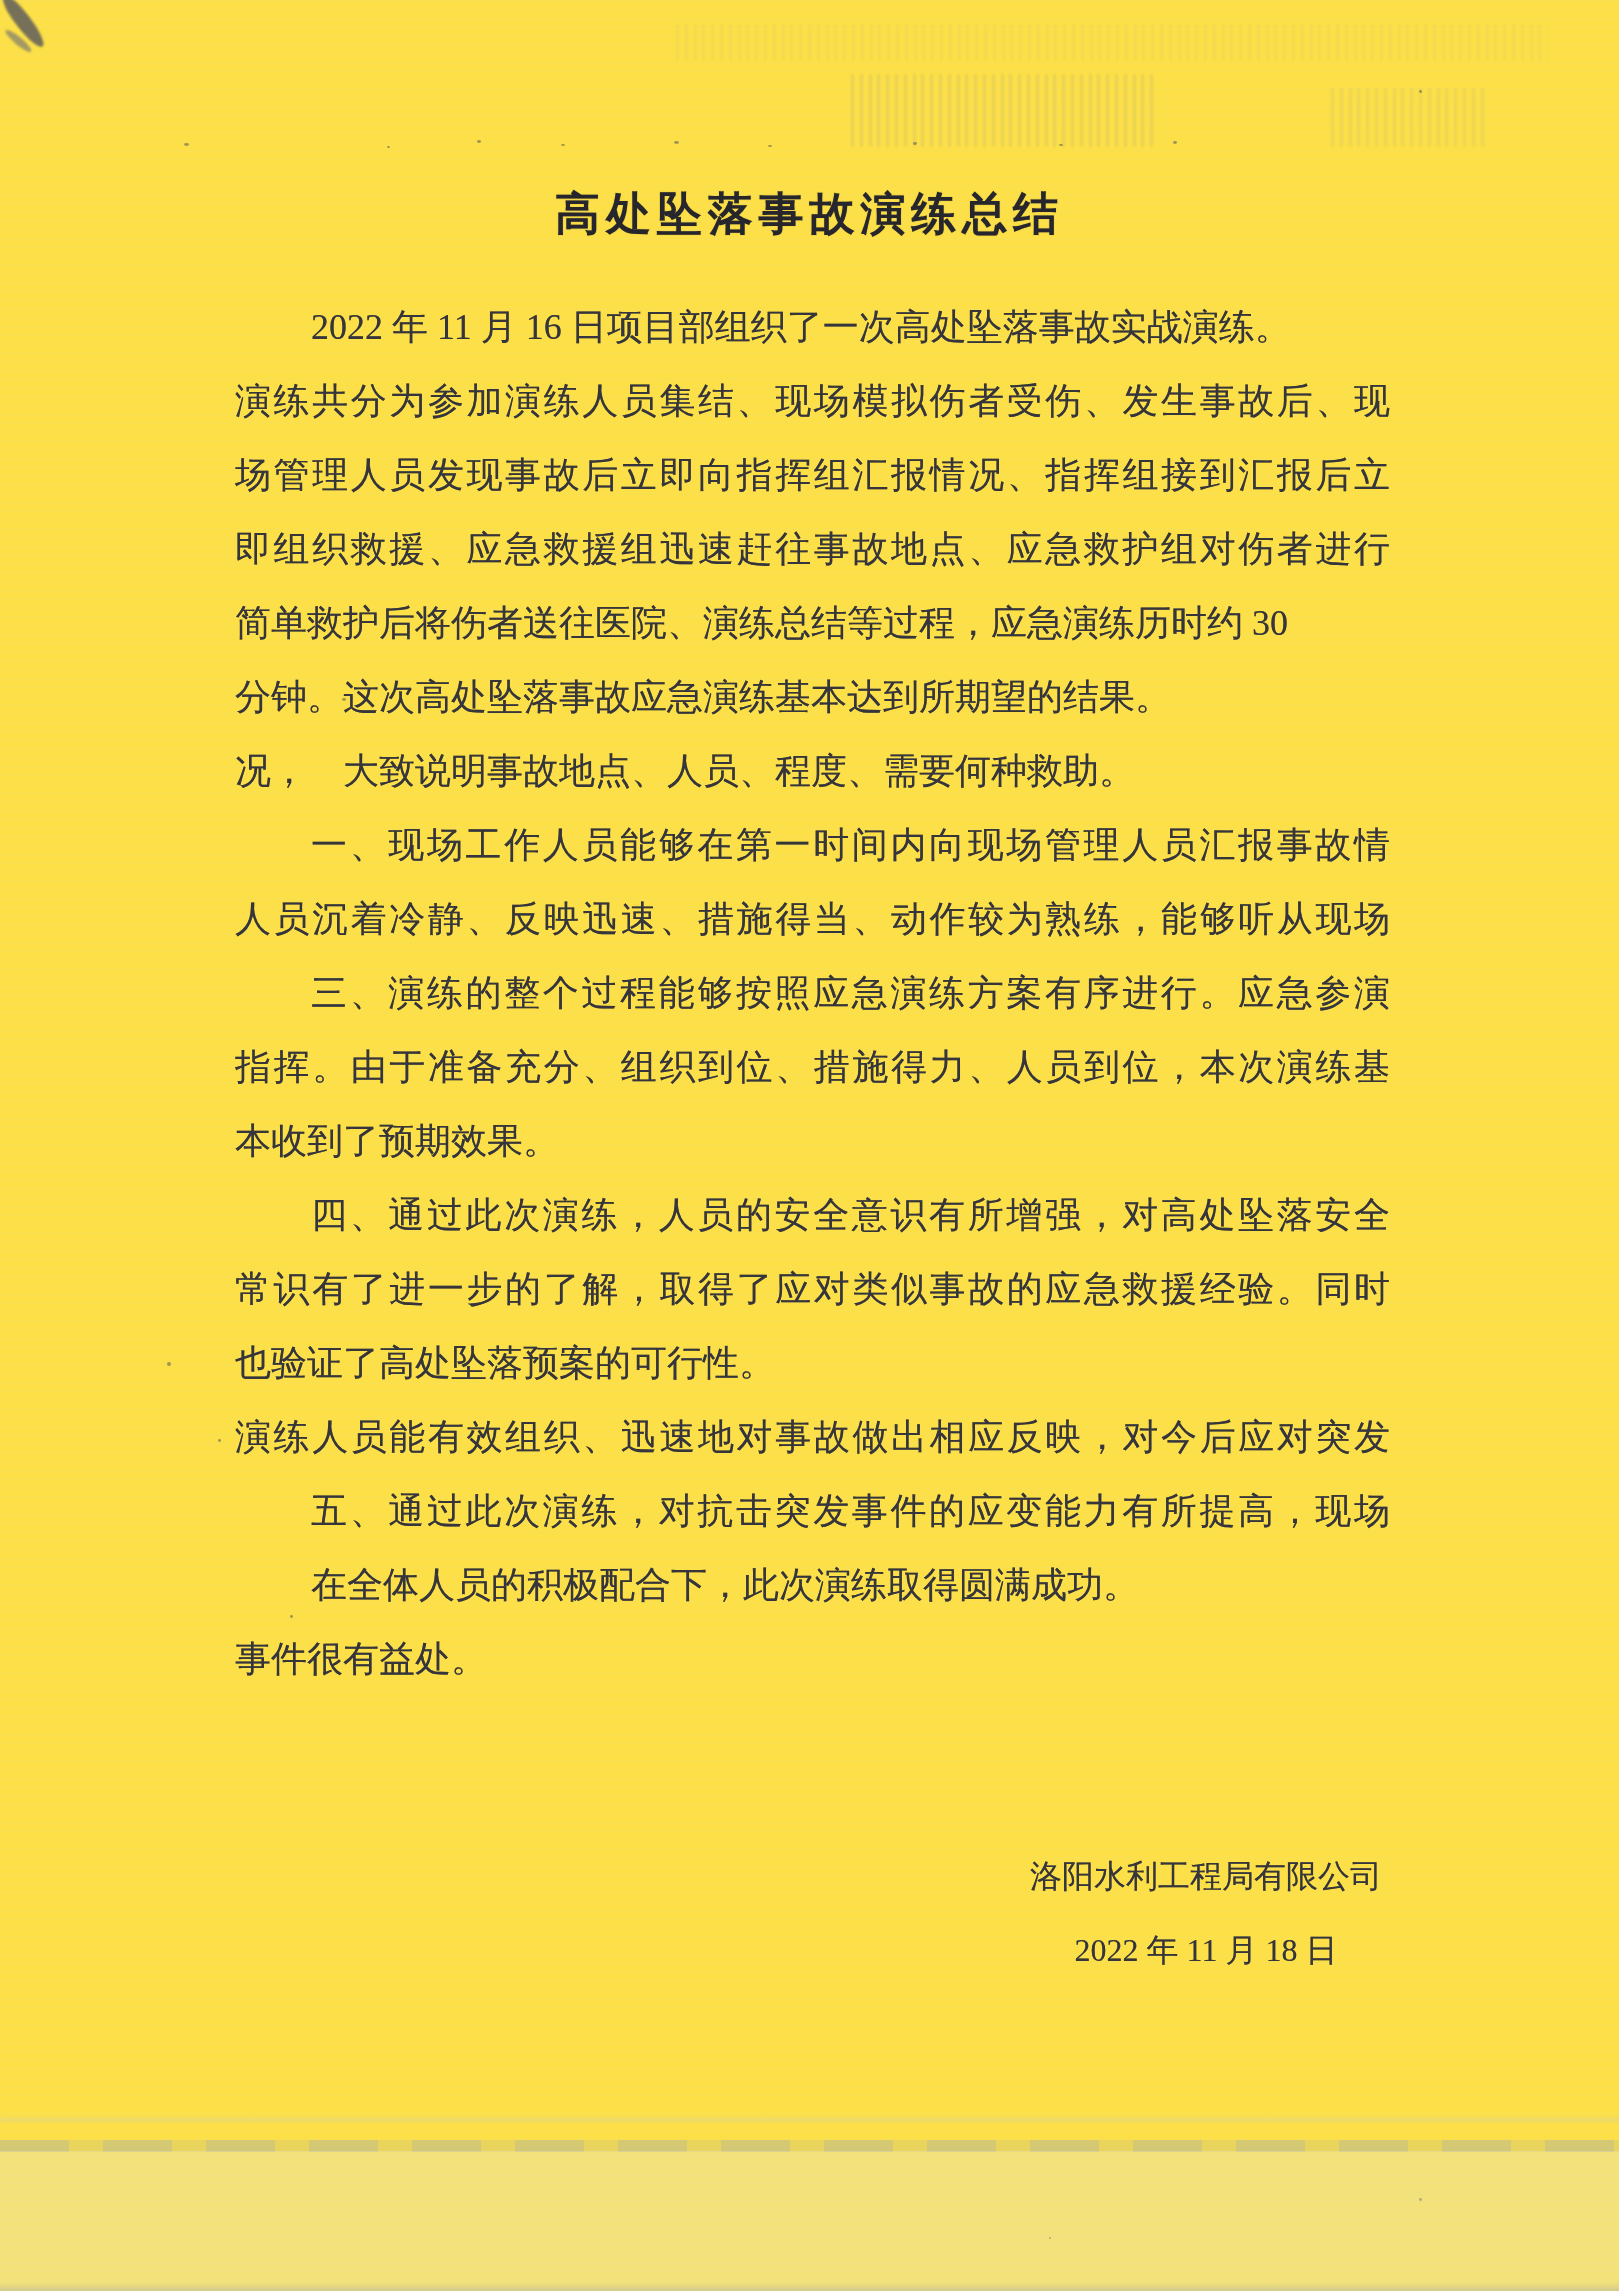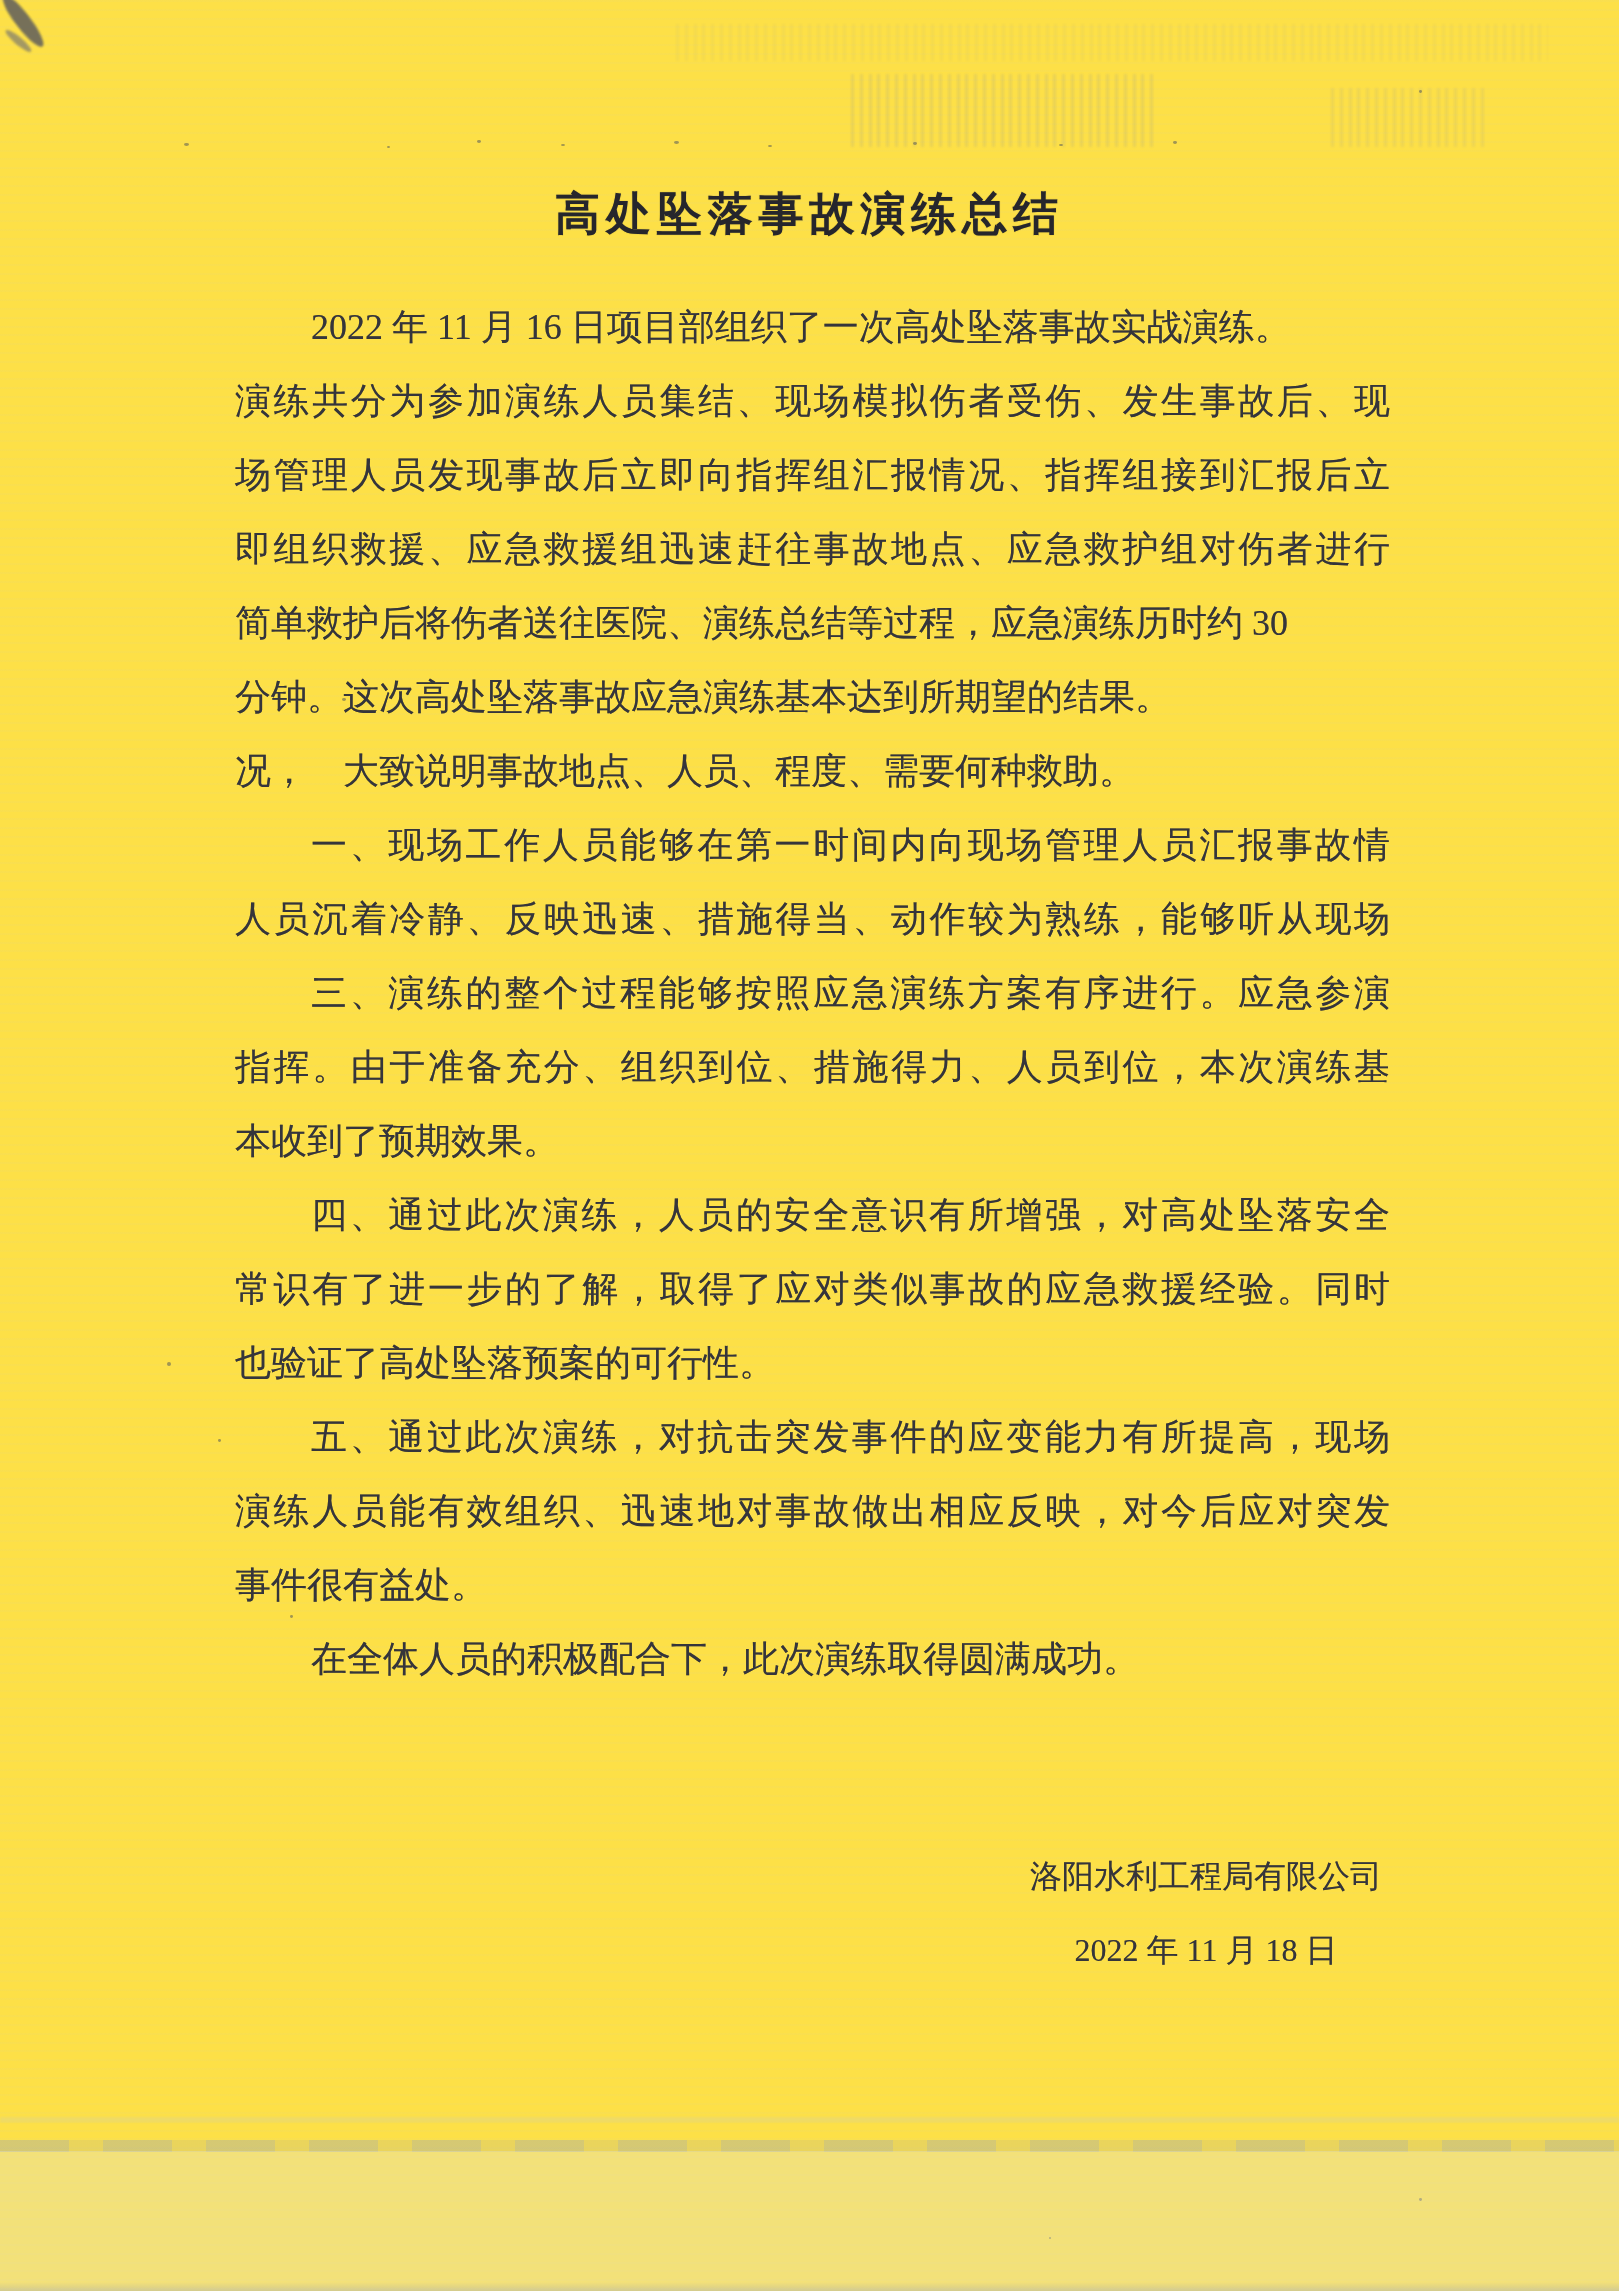--- a/index.html
+++ b/index.html
@@ -148,24 +148,24 @@
       <div class="line">分钟。这次高处坠落事故应急演练基本达到所期望的结果。</div>
       <div class="line">况，　大致说明事故地点、人员、程度、需要何种救助。</div>
       <div class="line indent just">一、现场工作人员能够在第一时间内向现场管理人员汇报事故情</div>
       <div class="line just">人员沉着冷静、反映迅速、措施得当、动作较为熟练，能够听从现场</div>
       <div class="line indent just">三、演练的整个过程能够按照应急演练方案有序进行。应急参演</div>
       <div class="line just">指挥。由于准备充分、组织到位、措施得力、人员到位，本次演练基</div>
       <div class="line">本收到了预期效果。</div>
       <div class="line indent just">四、通过此次演练，人员的安全意识有所增强，对高处坠落安全</div>
       <div class="line just">常识有了进一步的了解，取得了应对类似事故的应急救援经验。同时</div>
       <div class="line">也验证了高处坠落预案的可行性。</div>
+      <div class="line just">演练人员能有效组织、迅速地对事故做出相应反映，对今后应对突发</div>
       <div class="line indent just">五、通过此次演练，对抗击突发事件的应变能力有所提高，现场</div>
-      <div class="line just">演练人员能有效组织、迅速地对事故做出相应反映，对今后应对突发</div>
+      <div class="line indent">在全体人员的积极配合下，此次演练取得圆满成功。</div>
       <div class="line">事件很有益处。</div>
-      <div class="line indent">在全体人员的积极配合下，此次演练取得圆满成功。</div>
     </div>
 
   <div class="signature">
     <div class="sig-line">洛阳水利工程局有限公司</div>
     <div class="sig-line">2022 年 11 月 18 日</div>
   </div>
 
 </div>
 
 

